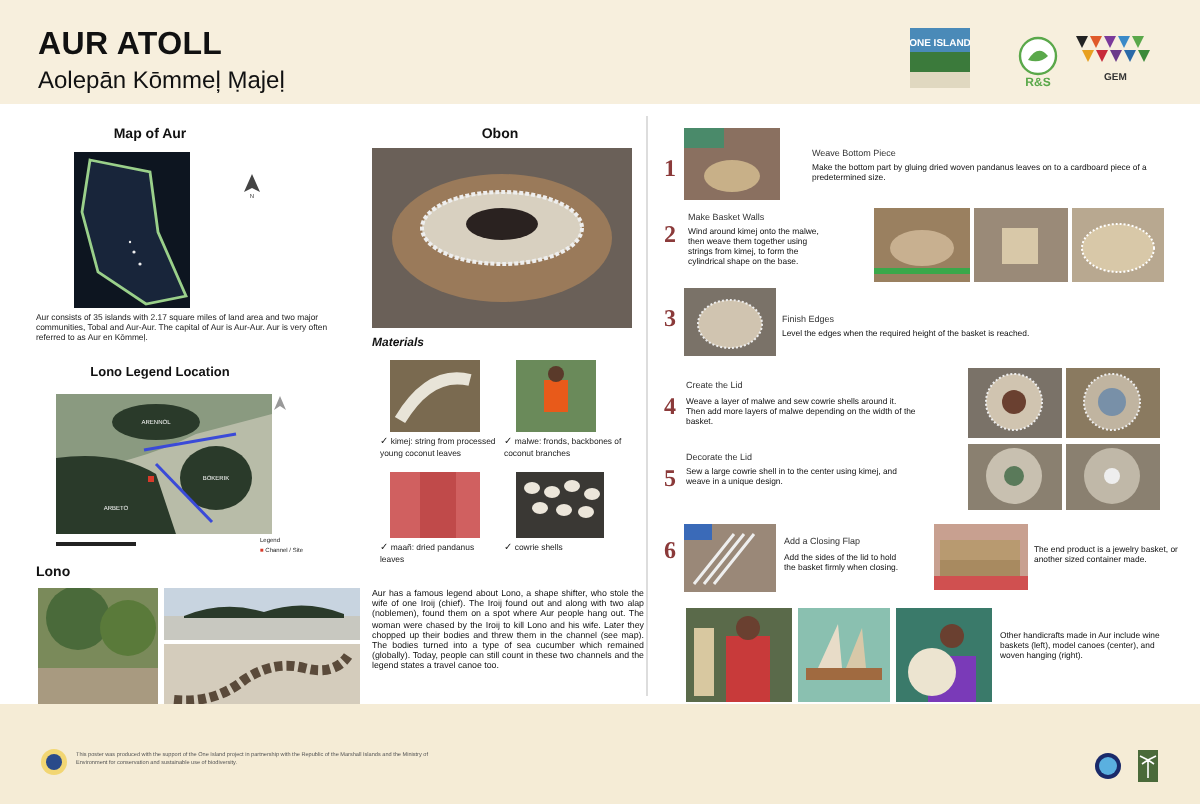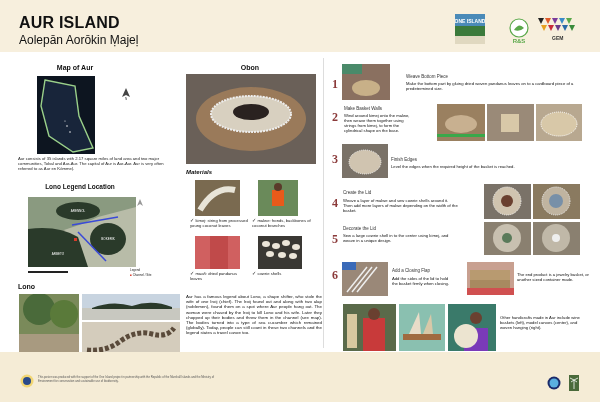--- a/index.html
+++ b/index.html
@@ -17,22 +17,22 @@
   .step-h { position: absolute; font-size: 4.5px; color: #333; }
   .step-t { position: absolute; font-size: 4.2px; line-height: 5px; color: #111; }
   .footer { position: absolute; left: 0; top: 352px; width: 600px; height: 50px; background: #f5ecd6; }
   .check { font-size: 5px; }
   .divider { position: absolute; background: #ddd; }
 </style>
 </head>
 <body>
 
 <div class="hdr">
-  <div class="title">AUR ISLAND</div>
-  <div class="subtitle">Aolepān Aorōkin Ṃajeḷ</div>
+  <div class="title">AUR ATOLL</div>
+  <div class="subtitle">Aolepān Kōmmeļ Ṃajeḷ</div>
 
   <div class="logos" style="left:455px;">
     <svg width="30" height="30" viewBox="0 0 30 30">
       <rect width="30" height="30" fill="#4a8ab8"></rect>
       <rect y="12" width="30" height="10" fill="#3b7a3b"></rect>
       <rect y="22" width="30" height="8" fill="#e0d8c0"></rect>
       <text x="15" y="9" font-size="5" fill="#fff" text-anchor="middle" font-family="Liberation Sans, sans-serif" font-weight="bold">ONE ISLAND</text>
     </svg>
   </div>
   <div class="logos" style="left:508px;top:18px;">

